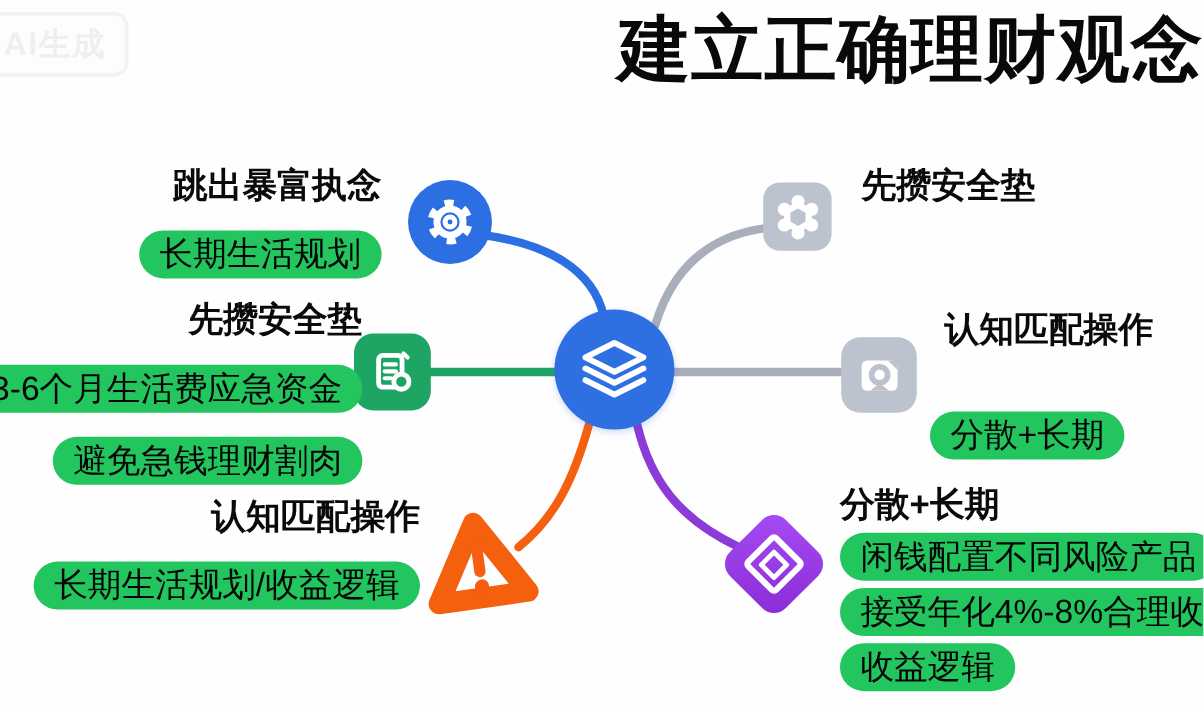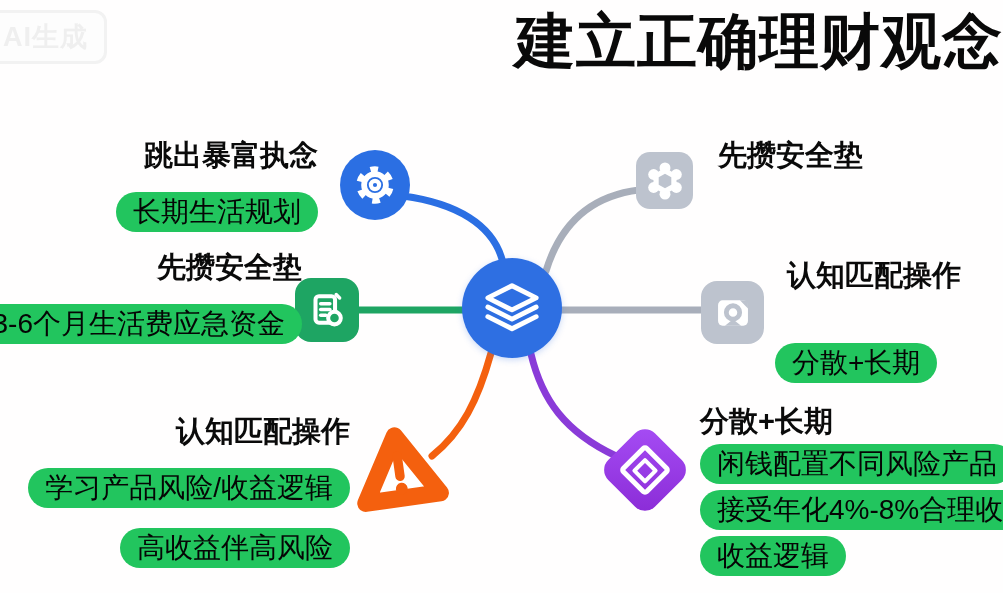--- a/index.html
+++ b/index.html
@@ -155,26 +155,26 @@
   </div>
 
   <div class="branch align-r tl">
     <div class="b-title">跳出暴富执念</div>
     <div class="pill">长期生活规划</div>
   </div>
 
   <div class="branch align-r lf">
     <div class="b-title">先攒安全垫</div>
     <div class="pill">3-6个月生活费应急资金</div>
+    <div class="pill">避免急钱理财割肉</div>
   </div>
 
   <div class="branch align-r bl">
     <div class="b-title">认知匹配操作</div>
-    <div class="pill">学习产品风险/收益逻辑</div>
-    <div class="pill">高收益伴高风险</div>
+    <div class="pill">长期生活规划/收益逻辑</div>
   </div>
 
   <div class="branch align-l tr">
     <div class="b-title">先攒安全垫</div>
   </div>
 
   <div class="rt-title b-title">认知匹配操作</div>
   <div class="rt-pill pill">分散+长期</div>
 
   <div class="branch align-l br">

